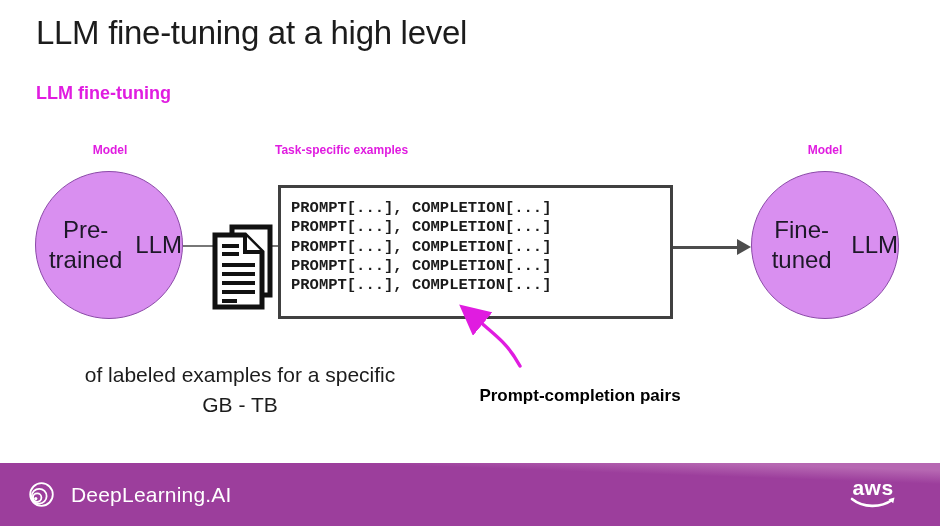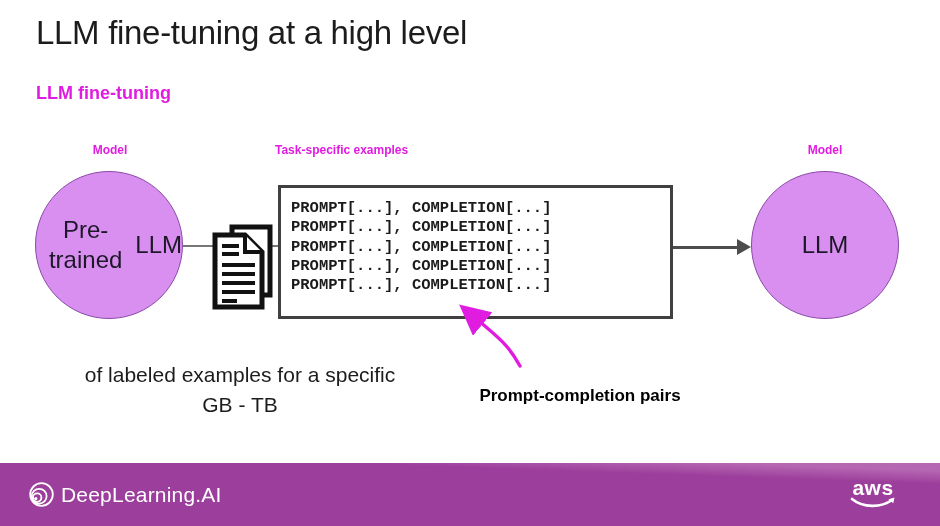--- a/index.html
+++ b/index.html
@@ -61,21 +61,21 @@
   .lbl-pairs {
     position:absolute; left:440px; top:386px; width:280px;
     text-align:center; font-size:17px; font-weight:700; color:#000000;
   }
   .footer {
     position:absolute; left:0; top:463px; width:940px; height:63px;
     background:linear-gradient(182deg, #b667b2 0%, #b667b2 8%, #9c3e9c 22%, #9c3e9c 100%);
     display:flex; align-items:center; justify-content:space-between;
     padding:0 28px;
   }
-  .brand { display:flex; align-items:center; gap:6px; }
+  .brand { display:flex; align-items:center; gap:16px; }
   .brand-text { color:#ffffff; font-size:21px; font-weight:500; letter-spacing:0.2px; }
   .aws-logo { display:flex; flex-direction:column; align-items:center; margin-right:16px; }
   .aws-text { color:#ffffff; font-size:21px; font-weight:700; line-height:18px; letter-spacing:0.5px; }
 </style>
 </head>
 <body>
 
 <div class="slide">
 
   <div class="title">LLM fine-tuning at a high level</div>
@@ -112,20 +112,21 @@
     <div class="prompt-line">PROMPT[...], COMPLETION[...]</div>
     <div class="prompt-line">PROMPT[...], COMPLETION[...]</div>
     <div class="prompt-line">PROMPT[...], COMPLETION[...]</div>
   </div>
 
   <div class="gray-arrow-line"></div>
   <div class="gray-arrow-head"></div>
 
   <div class="magenta-label lbl-model-right">Model</div>
   <div class="circle circle-right">
+    <span>Fine-tuned</span>
     <span>LLM</span>
   </div>
 
   <div class="size-note">
     <div>of labeled examples for a specific</div>
     <div>GB - TB</div>
   </div>
 
   <div class="curved-arrow-wrap">
     <svg width="95" height="75" viewBox="0 0 95 75">

